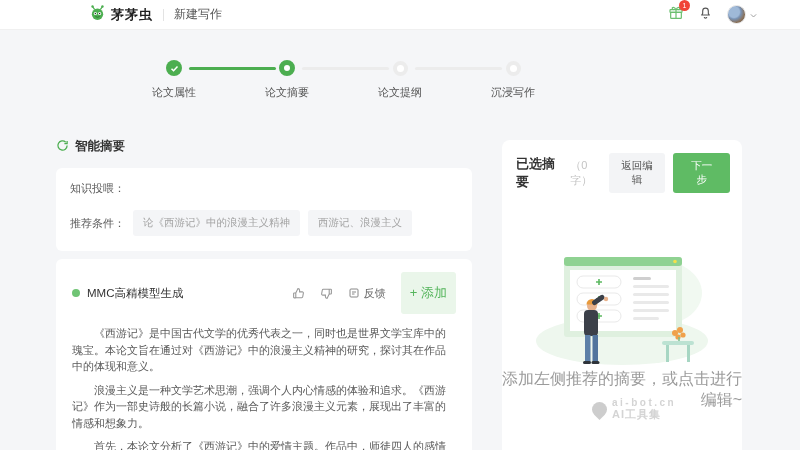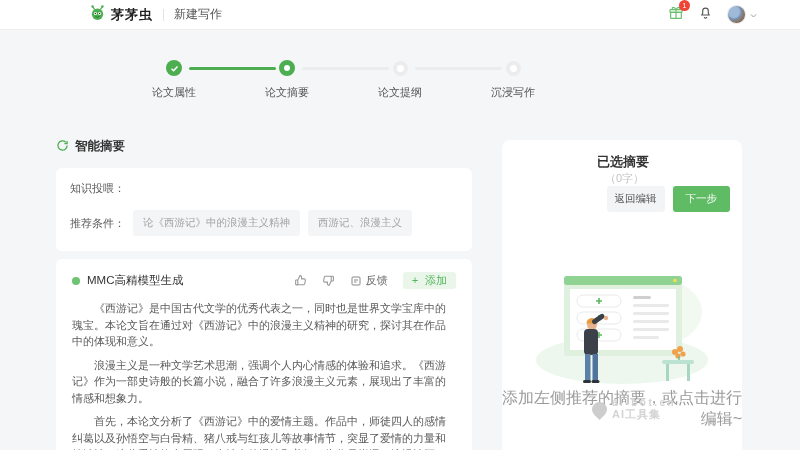--- a/index.html
+++ b/index.html
@@ -60,33 +60,33 @@
   }
   .cond-row + .cond-row { margin-top:14px; }
 
   .result-card { margin-top:8px; background:#fff; border-radius:6px; padding:13px 16px; }
   .result-head { display:flex; align-items:center; }
   .src-dot { width:8px; height:8px; border-radius:50%; background:#6fc474; margin-right:7px; }
   .src-name { font-size:11.5px; color:#333; }
   .head-actions { margin-left:auto; display:flex; align-items:center; gap:15px; }
   .act { display:flex; align-items:center; gap:4px; cursor:pointer; font-size:11px; color:#666; }
   .add-btn {
-    background:#eaf6ea; color:#55b55c; font-size:11px; padding:1px 9px;
+    background:#eaf6ea; color:#55b55c; font-size:13px; padding:12px 9px;
     border-radius:3px; cursor:pointer; border:none;
-    font-family:Liberation Mono, monospace;
+    font-family:Liberation Sans, sans-serif;
   }
   .paragraphs { margin-top:11px; font-size:11px; color:#595959; line-height:1.5; }
   .paragraphs p { text-indent:2em; margin-bottom:7px; }
 
   
   .right-col {
     position:absolute; left:502px; top:140px; width:240px; height:310px;
     background:#fff; border-radius:8px 8px 0 0;
   }
-  .r-head { display:flex; align-items:center; padding:13px 12px 0 14px;flex-direction:column; }
+  .r-head { display:flex; align-items:center; padding:13px 12px 0 14px; }
   .r-title { font-size:13px; font-weight:bold; color:#333; }
   .r-count { font-size:11px; color:#c4c4c4; margin-left:3px; }
   .r-actions { margin-left:auto; display:flex; align-items:center; gap:8px; }
   .btn-back {
     background:#f3f4f6; color:#555; font-size:10.5px; padding:6px 8px;
     border:none; border-radius:3px; cursor:pointer; font-family:inherit;
   }
   .btn-next {
     background:#5fbb64; color:#fff; font-size:10.5px; padding:6px 13px;
     border:none; border-radius:3px; cursor:pointer; font-family:inherit;

